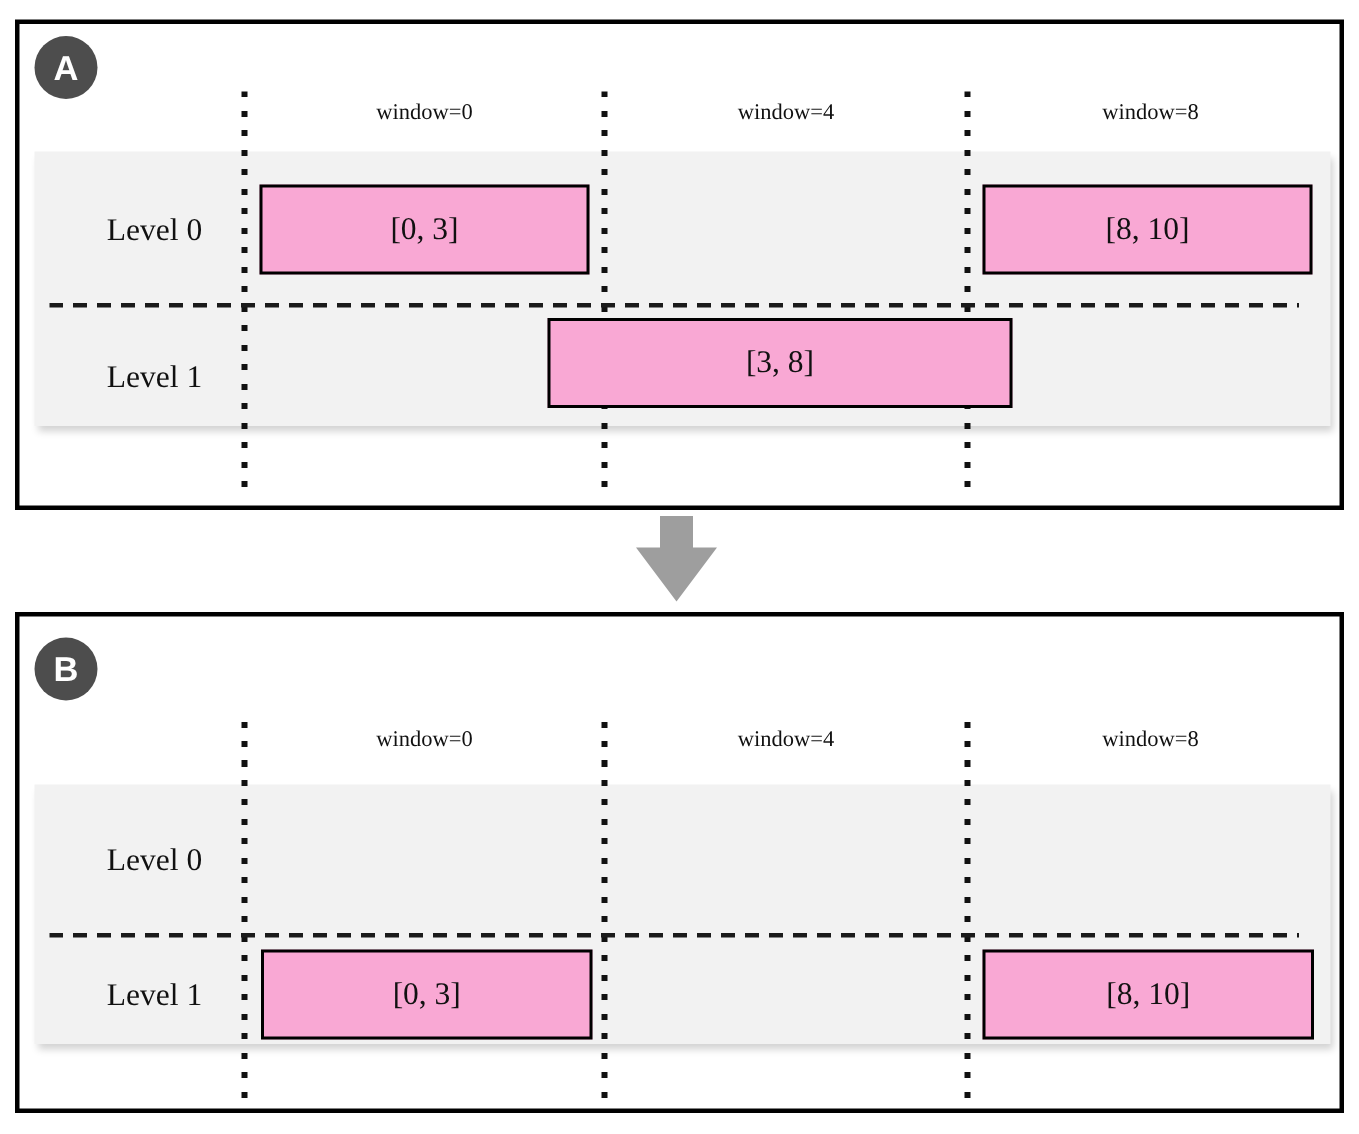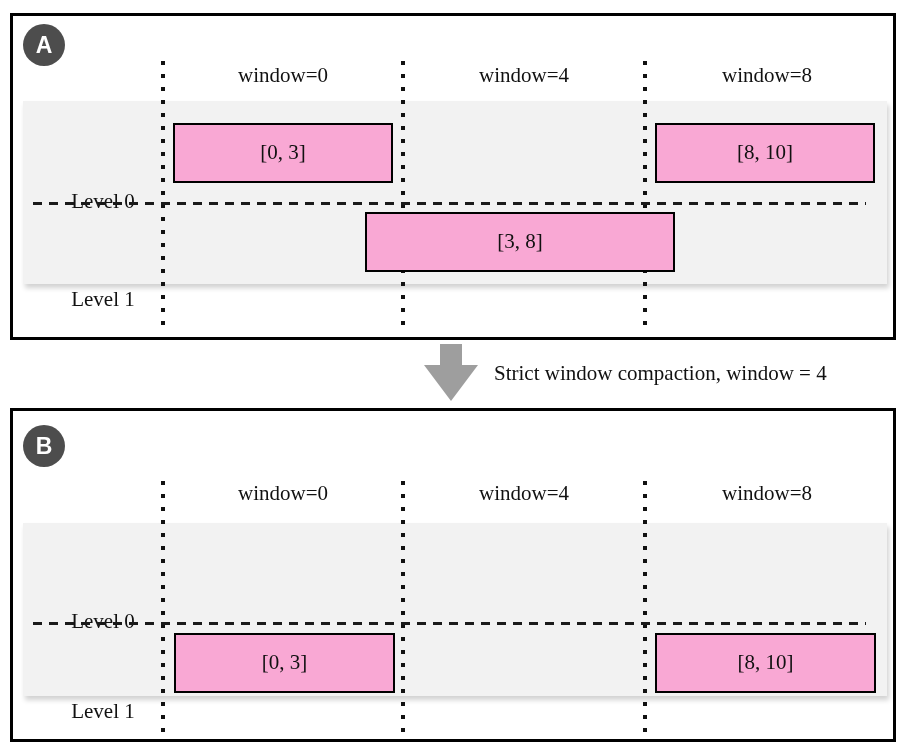--- a/index.html
+++ b/index.html
@@ -51,21 +51,21 @@
       transparent 4px, transparent 13px
     );
     z-index: 1;
   }
 
   .col-header {
     position: absolute;
     height: 26px;
     line-height: 26px;
     text-align: center;
-    font-size: 21px;
+    font-size: 15px;
     z-index: 2;
   }
 
   .gray-band {
     position: absolute;
     left: 10px;
     width: 864px;
     background: #f2f2f2;
     box-shadow: 2px 4px 5px rgba(0,0,0,0.18);
     z-index: 0;
@@ -86,21 +86,20 @@
 
   .level-label {
     position: absolute;
     left: 28px;
     width: 124px;
     height: 26px;
     line-height: 26px;
     text-align: center;
     font-size: 21px;
     z-index: 2;
-    margin-top: 48px;
   }
 
   .sst-box {
     position: absolute;
     height: 60px;
     box-sizing: border-box;
     border: 2.5px solid #000000;
     background: #f9a8d4;
     text-align: center;
     font-size: 21px;
@@ -159,21 +158,20 @@
 
     <div class="dashed-sep" style="top:186px;"></div>
 
     <div class="sst-box" style="left:160px; top:107px; width:220px;">[0, 3]</div>
     <div class="sst-box" style="left:642px; top:107px; width:220px;">[8, 10]</div>
     <div class="sst-box" style="left:352px; top:196px; width:310px;">[3, 8]</div>
   </section>
 
   <div class="arrow-shaft"></div>
   <div class="arrow-head"></div>
-  <div class="arrow-caption">Strict window compaction, window = 4</div>
 
   <section class="panel panel-b">
     <div class="badge" style="left:10px; top:14px;">B</div>
 
     <div class="gray-band" style="top:112px; height:173px;"></div>
 
     <div class="vdots" style="left:148px; top:70px; height:256px;"></div>
     <div class="vdots" style="left:388px; top:70px; height:256px;"></div>
     <div class="vdots" style="left:630px; top:70px; height:256px;"></div>
 

